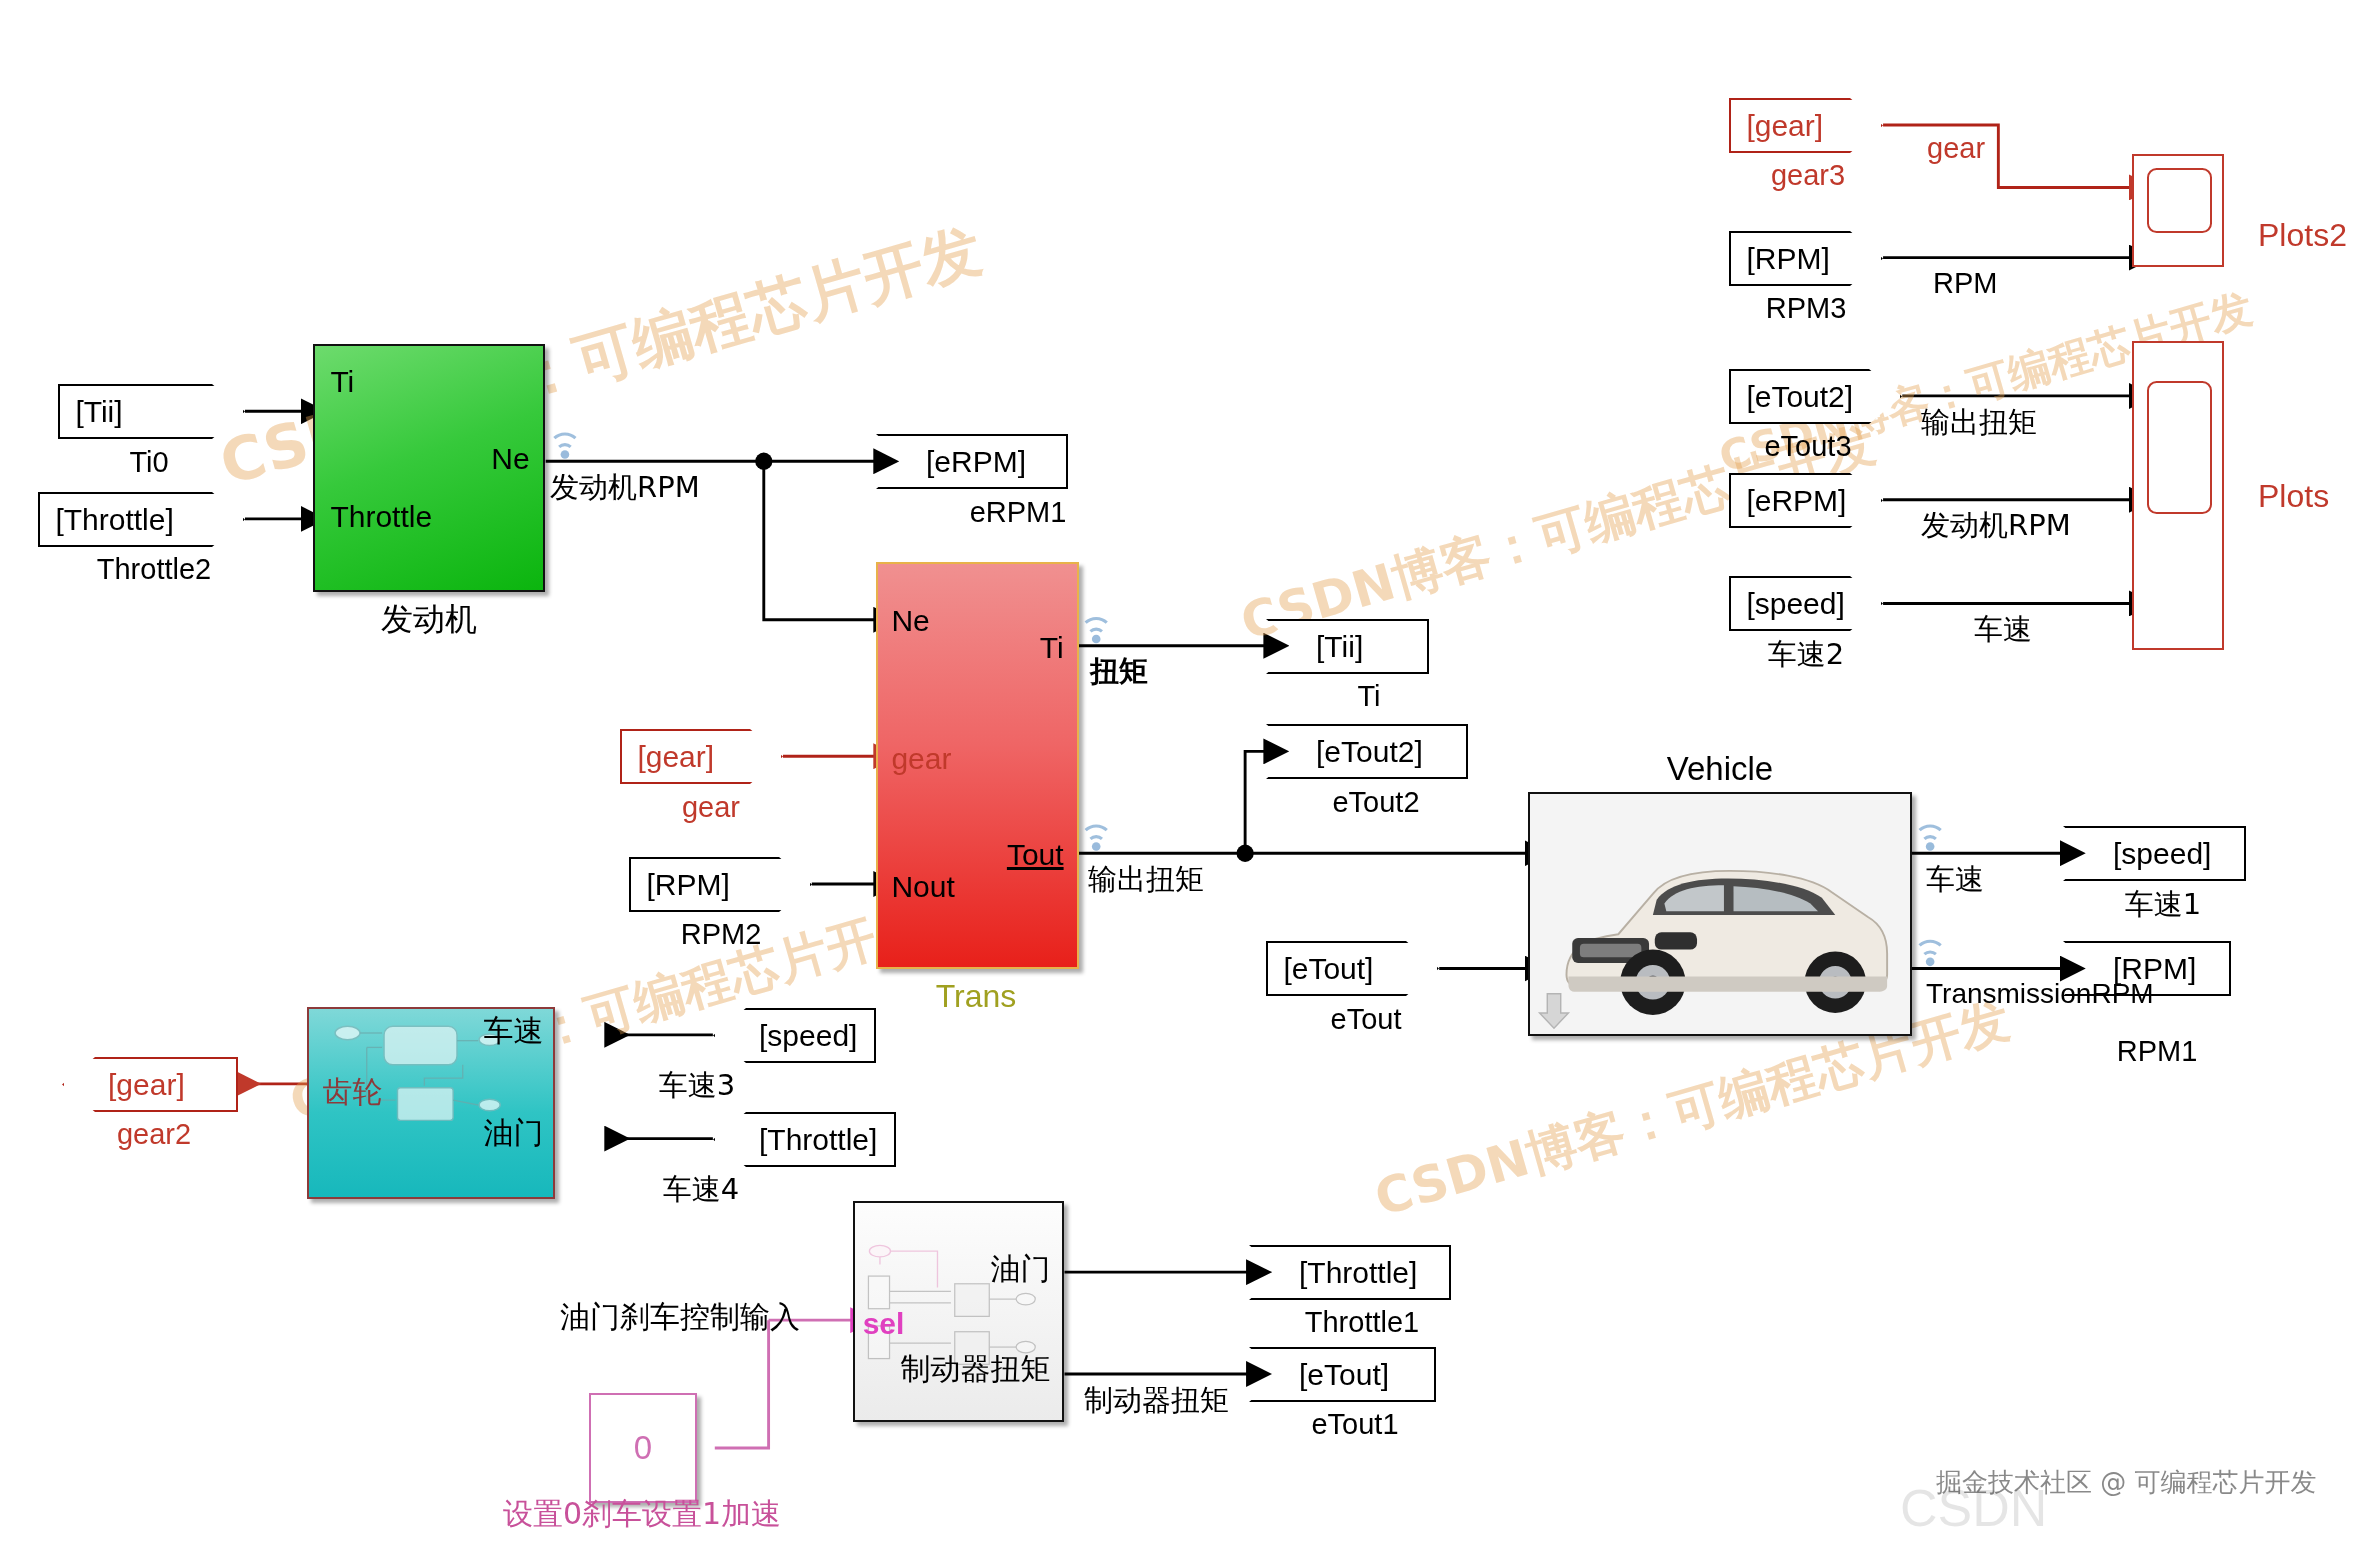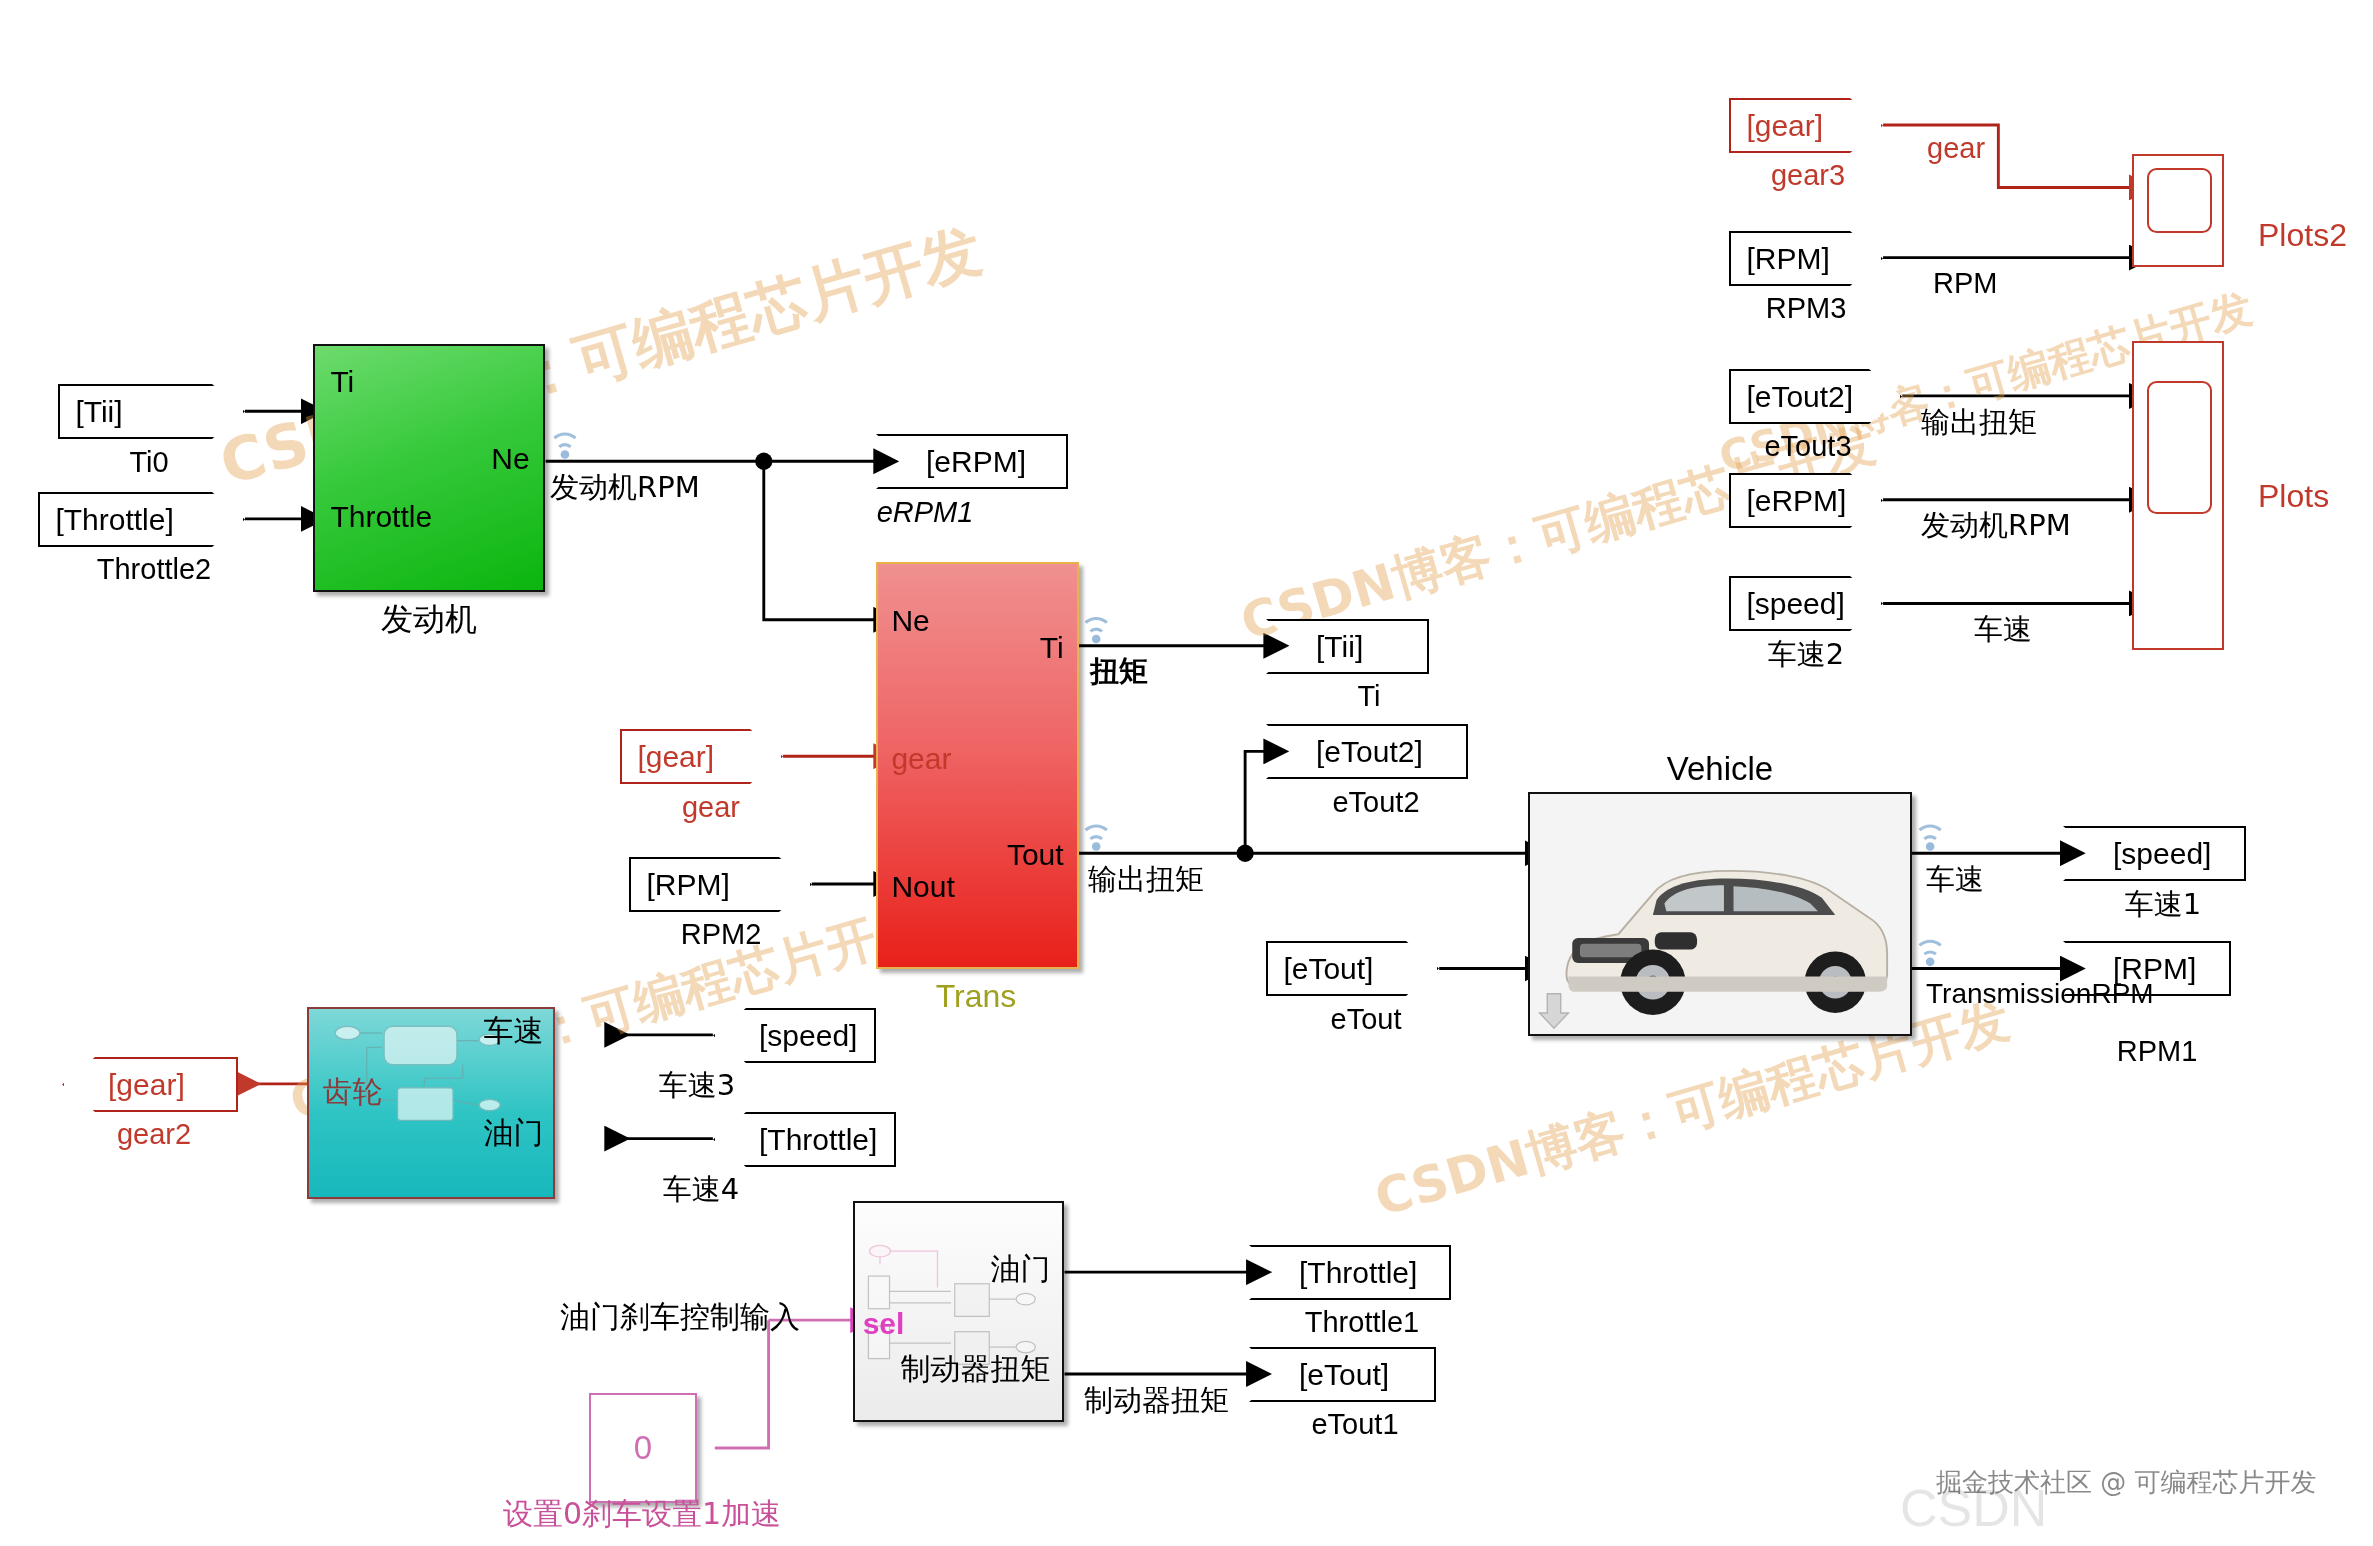--- a/index.html
+++ b/index.html
@@ -184,21 +184,21 @@
     <span class="port" style="left:15.4px;top:154px;">Throttle</span>
     <span class="port" style="right:13.4px;top:96px;">Ne</span>
   </div>
   <div class="lbl cn center" style="left:429px;top:603px;font-size:32px;">发动机</div>
 
   <div class="blk" id="trans" style="left:876px;top:562px;width:203px;height:407px;">
     <span class="port" style="left:13.4px;top:40px;">Ne</span>
     <span class="port" style="left:13.4px;top:178px;color:#c0392b;">gear</span>
     <span class="port" style="left:13.4px;top:306px;">Nout</span>
     <span class="port" style="right:13.4px;top:67px;">Ti</span>
-    <span class="port" style="right:13.4px;top:274px;">Tout</span>
+    <span class="port" style="right:13.4px;top:274px;text-decoration:underline;">Tout</span>
   </div>
   <div class="lbl olive center" style="left:976px;top:980px;font-size:32px;">Trans</div>
 
   <div class="blk" id="gearshift" style="left:307px;top:1007px;width:248px;height:192px;">
 
     <svg class="abs" width="248" height="192" style="left:0;top:0;opacity:.75;" viewBox="0 0 258 200">
       <rect x="78" y="18" width="76" height="40" rx="9" fill="#ddf4f4" stroke="#7fb9bb" stroke-width="1.5"></rect>
       <rect x="92" y="82" width="58" height="34" rx="3" fill="#ddf4f4" stroke="#7fb9bb" stroke-width="1.5"></rect>
       <ellipse cx="40" cy="25" rx="13" ry="7" fill="#e9fafa" stroke="#7fb9bb" stroke-width="1.5"></ellipse>
       <ellipse cx="188" cy="32" rx="11" ry="6" fill="#e9fafa" stroke="#7fb9bb" stroke-width="1.5"></ellipse>
@@ -295,21 +295,21 @@
   <div class="lbl center" style="left:149px;top:448px;">Ti0</div>
 
   <div class="tag from" style="left:38px;top:492px;width:207px;height:55px;">
     <span class="txt">[Throttle]</span>
   </div>
   <div class="lbl center" style="left:154px;top:555px;">Throttle2</div>
 
   <div class="tag goto" style="left:876px;top:434px;width:192px;height:55px;">
     <span class="txt">[eRPM]</span>
   </div>
-  <div class="lbl center" style="left:925px;top:498px;font-style:italic;">eRPM1</div>
+  <div class="lbl center" style="left:1018px;top:498px;">eRPM1</div>
 
   <div class="tag from rd" style="left:620px;top:729px;width:163px;height:55px;">
     <span class="txt">[gear]</span>
   </div>
   <div class="lbl red center" style="left:711px;top:793px;">gear</div>
 
   <div class="tag from" style="left:629px;top:857px;width:183px;height:55px;">
     <span class="txt">[RPM]</span>
   </div>
   <div class="lbl center" style="left:721px;top:920px;">RPM2</div>

